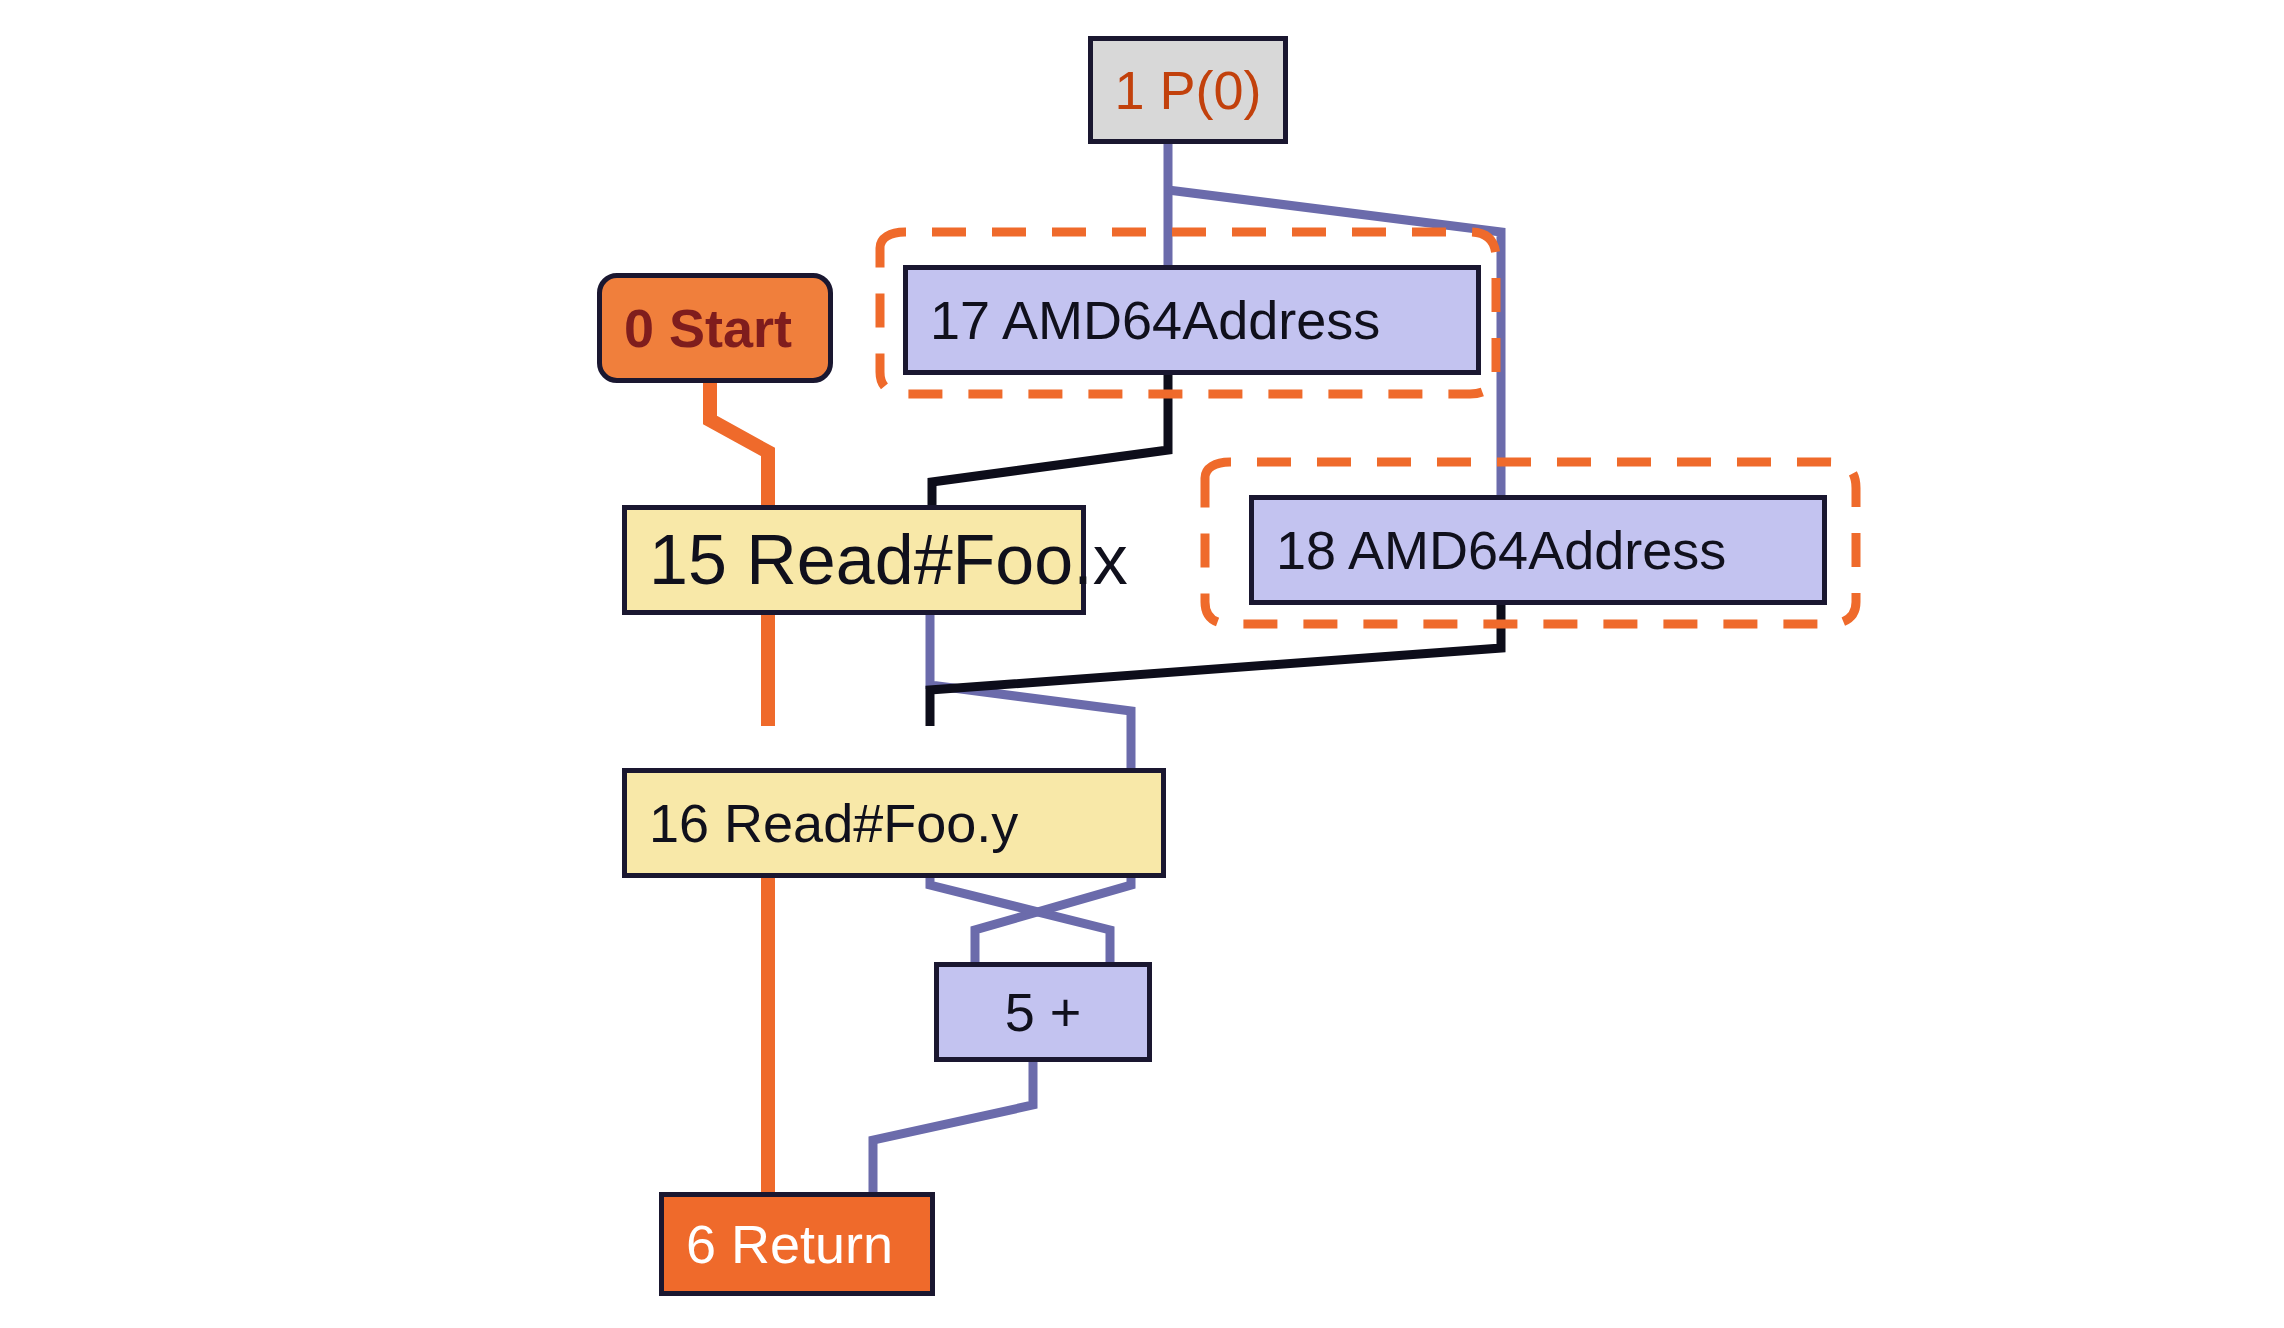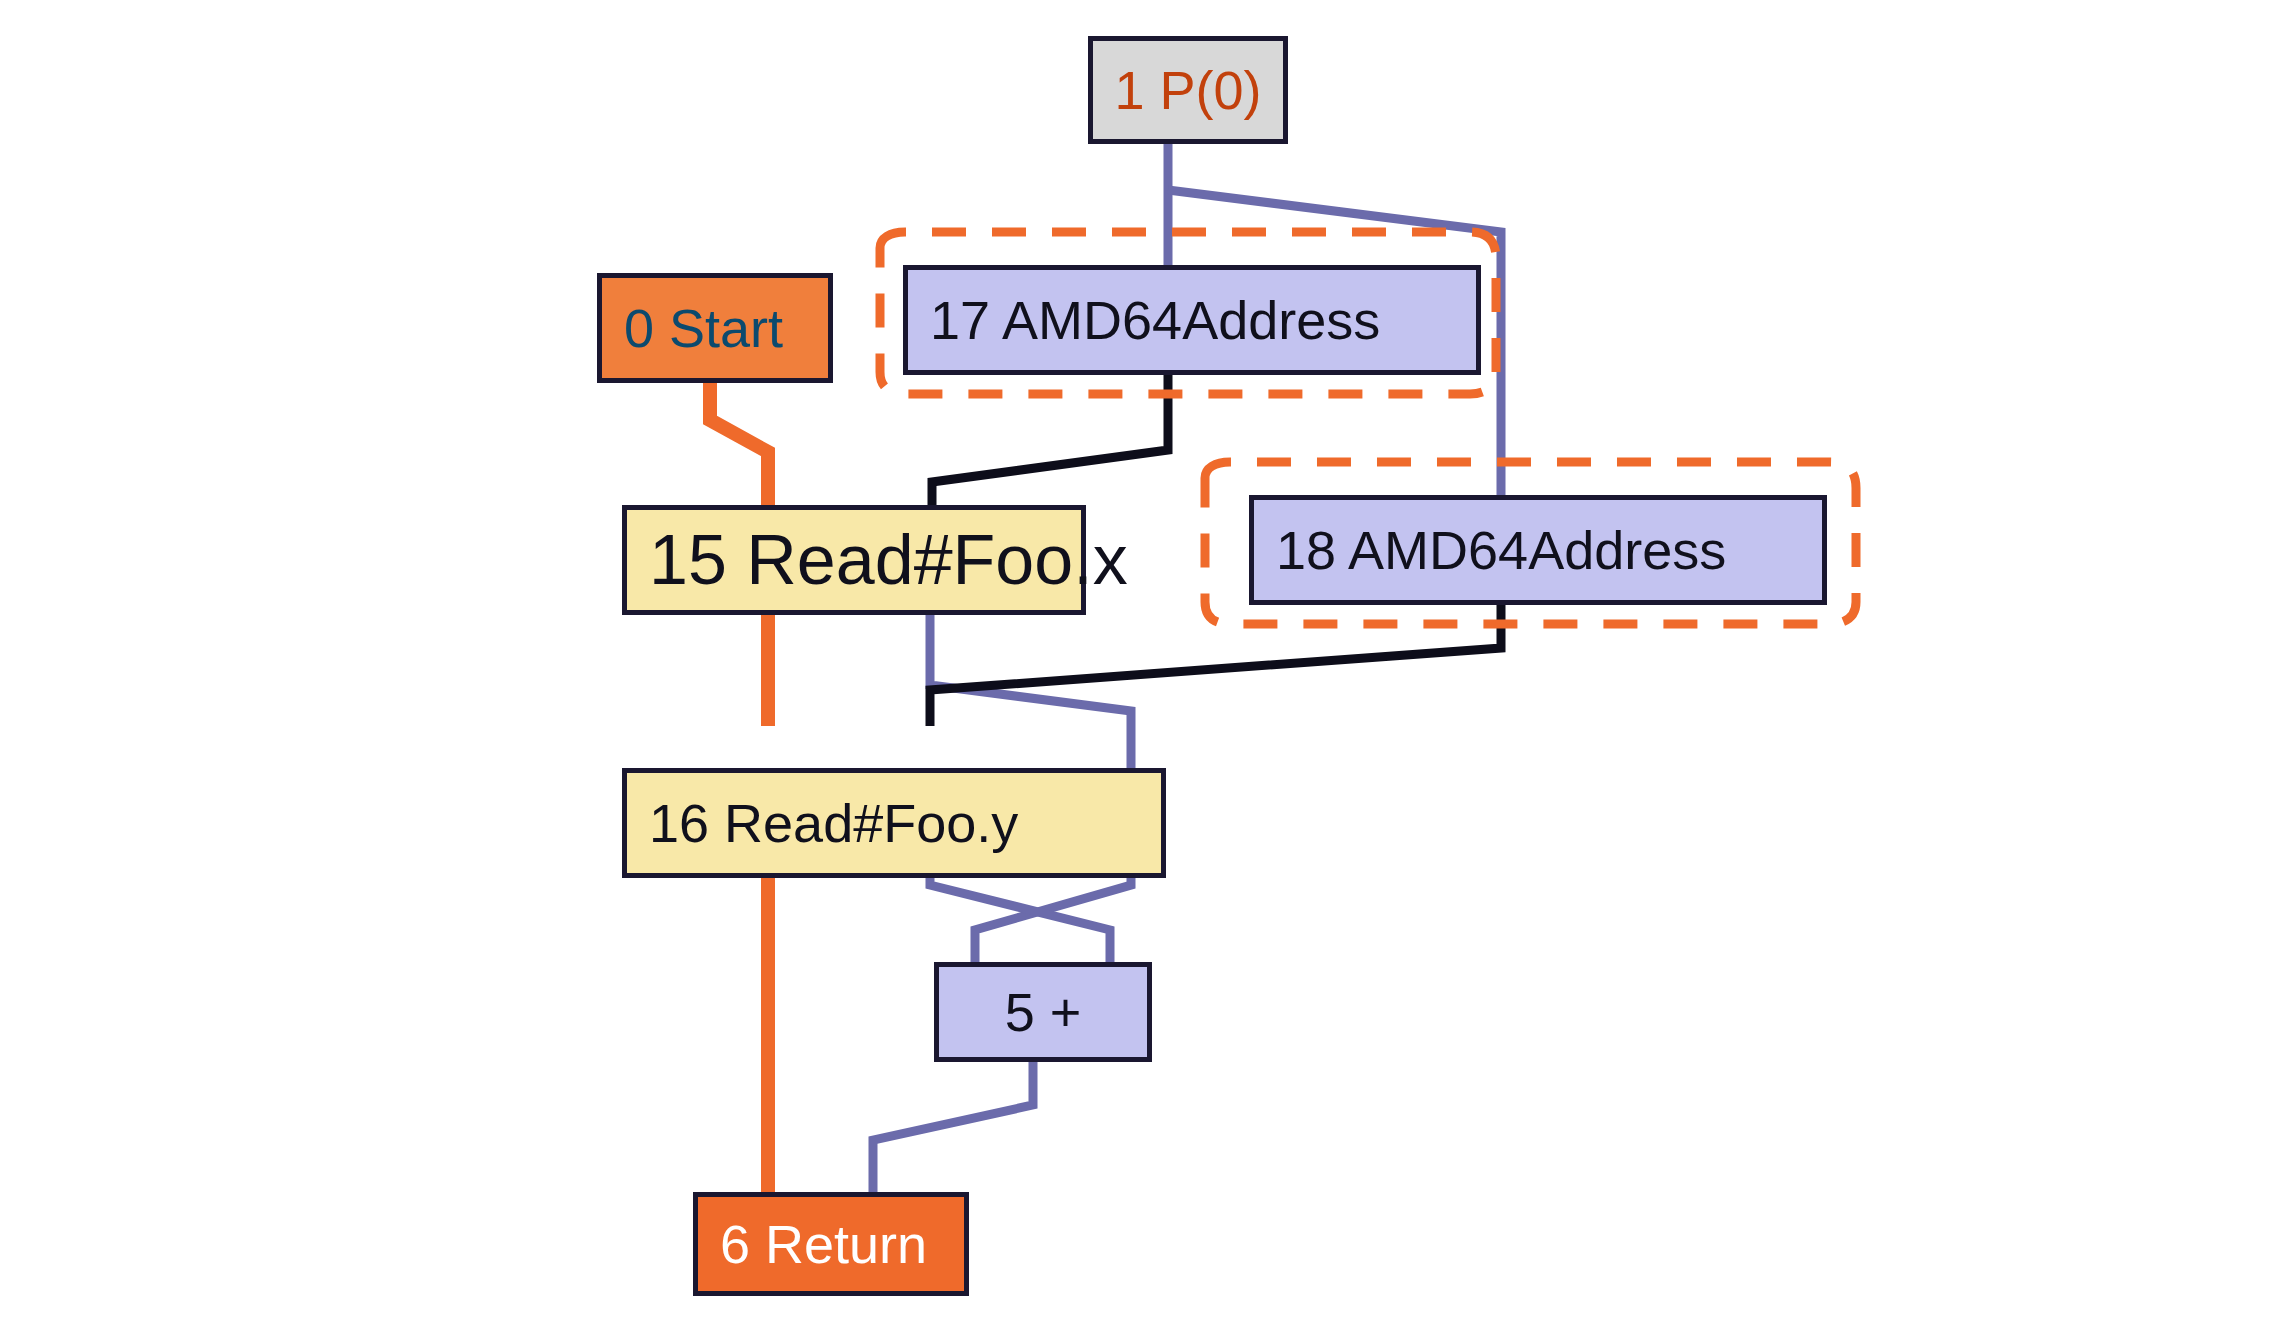--- a/index.html
+++ b/index.html
@@ -33,22 +33,23 @@
     line-height: 1;
     white-space: nowrap;
   }
   .node .node-label {
     display: block;
     padding-left: 22px;
     padding-right: 22px;
   }
   .node-start {
     background: #f07f3c;
-    color: #0c4a6e;
-    font-weight: normal;
+    color: #7f1d1d;
+    font-weight: bold;
+    border-radius: 20px;
   }
   .node-return {
     background: #ef6a2b;
     color: #ffffff;
     font-weight: normal;
   }
   .node-param {
     background: #d8d8d8;
     color: #c2410c;
   }
@@ -141,17 +142,17 @@
   </div>
 
   <div class="node node-read" style="left:622px; top:768px; width:544px; height:110px; font-size:54px;">
     <span class="node-label">16 Read#Foo.y</span>
   </div>
 
   <div class="node node-op center-label" style="left:934px; top:962px; width:218px; height:100px; font-size:54px;">
     <span class="node-label">5 +</span>
   </div>
 
-  <div class="node node-return" style="left:693px; top:1192px; width:276px; height:104px; font-size:54px;">
+  <div class="node node-return" style="left:659px; top:1192px; width:276px; height:104px; font-size:54px;">
     <span class="node-label">6 Return</span>
   </div>
 
 </div>
 
 </body></html>

